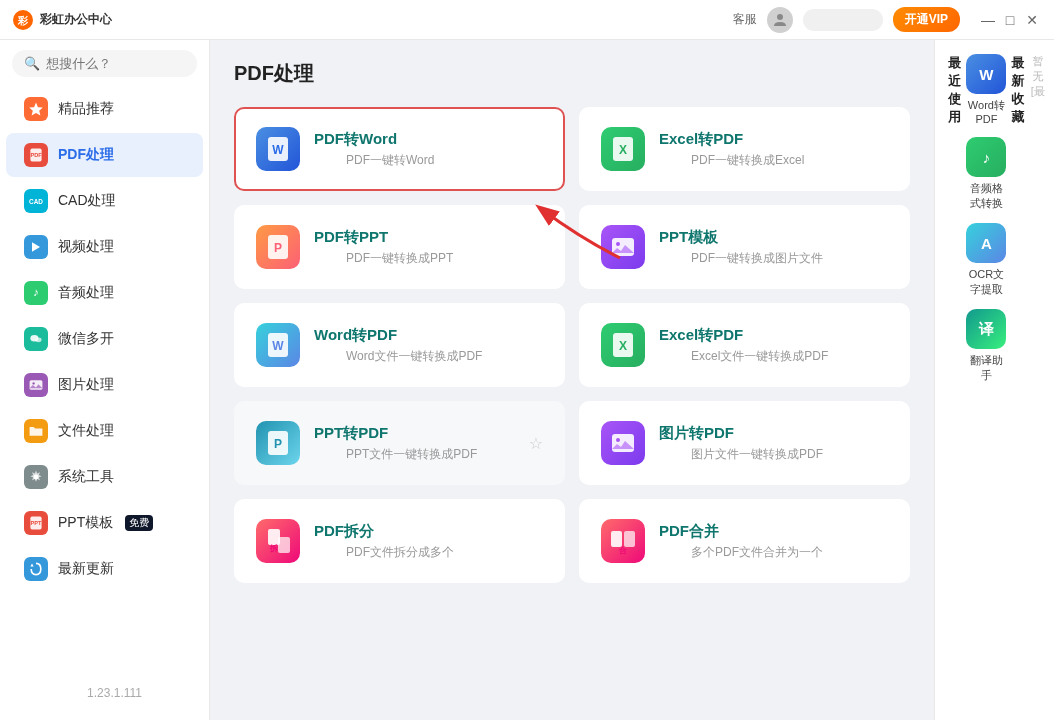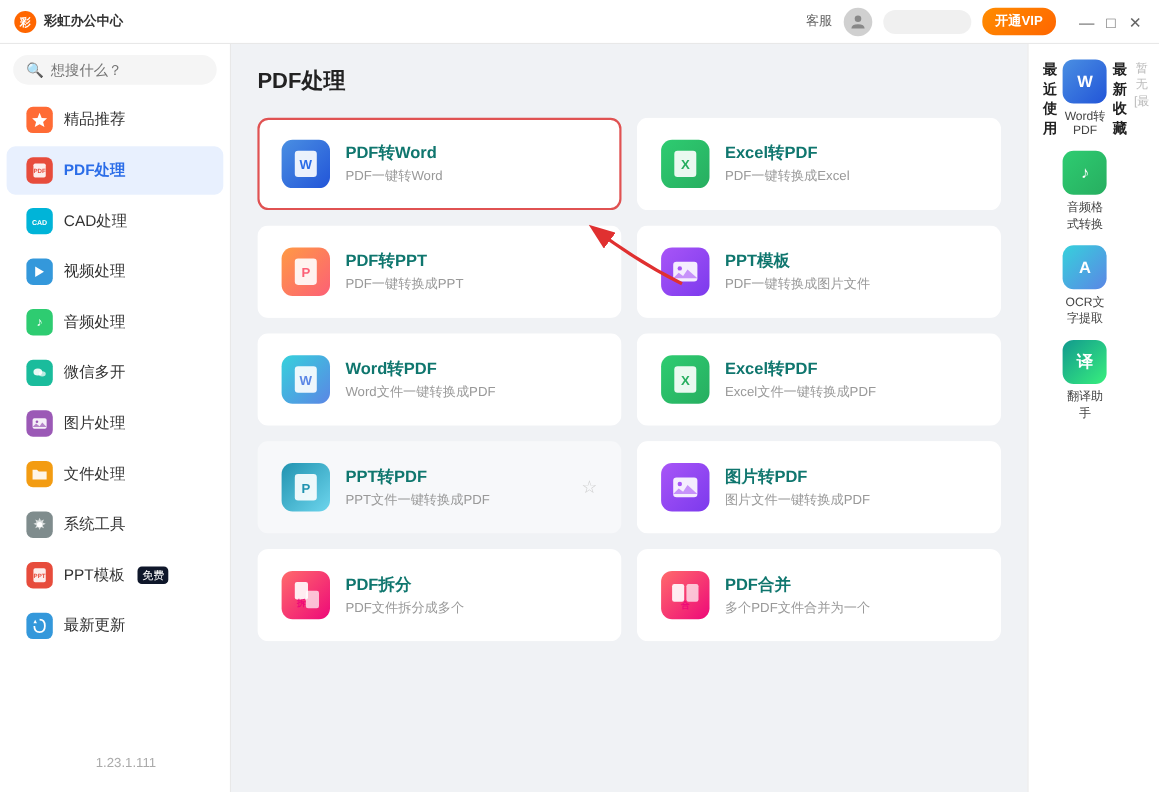--- a/index.html
+++ b/index.html
@@ -217,20 +217,21 @@
     .tool-info { flex: 1; }
     .tool-name {
       font-size: 15px;
       font-weight: 600;
       color: #0f766e;
       margin-bottom: 3px;
     }
     .tool-desc {
       font-size: 12px;
       color: #999;
+      margin-left: 32px;
     }
     .tool-card-fav {
       color: #ccc;
       font-size: 16px;
       margin-left: auto;
     }
 
     
     .right-panel {
       width: 120px;

